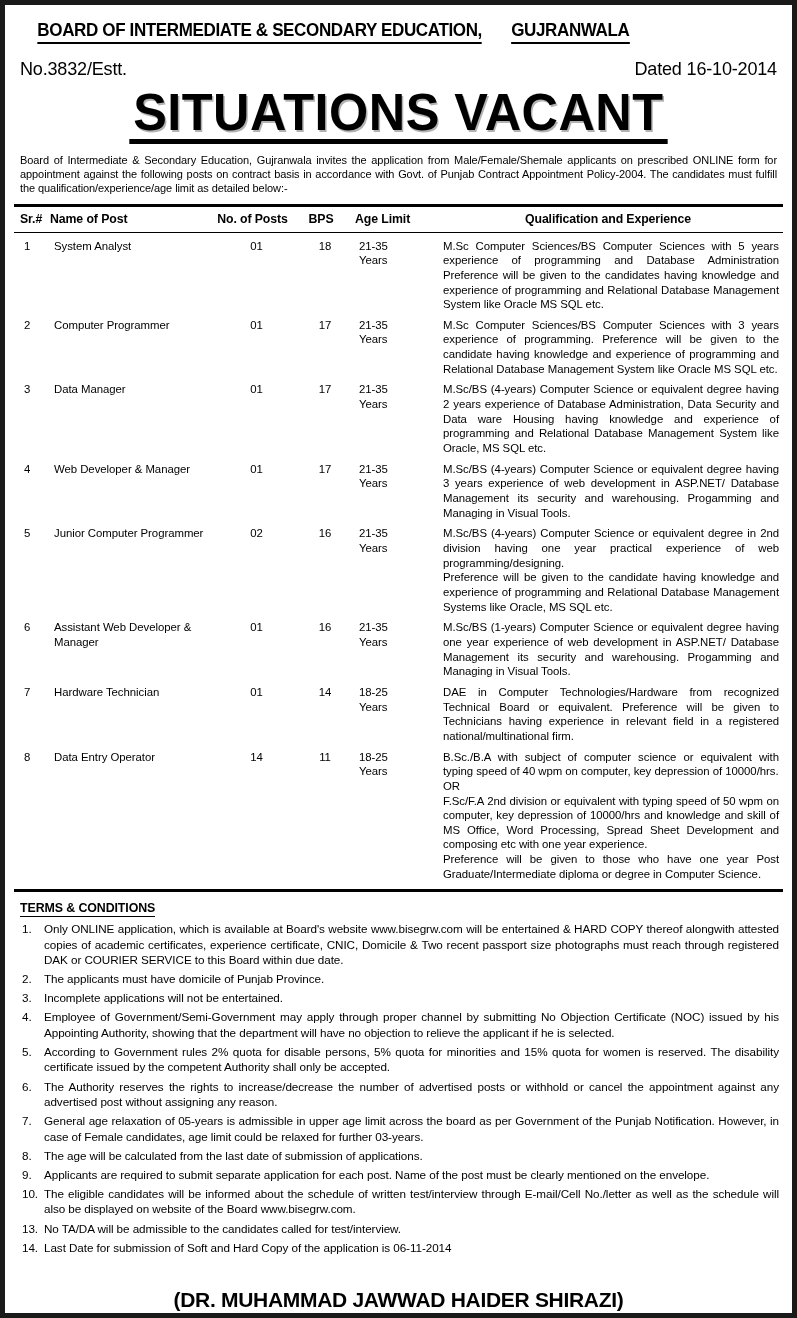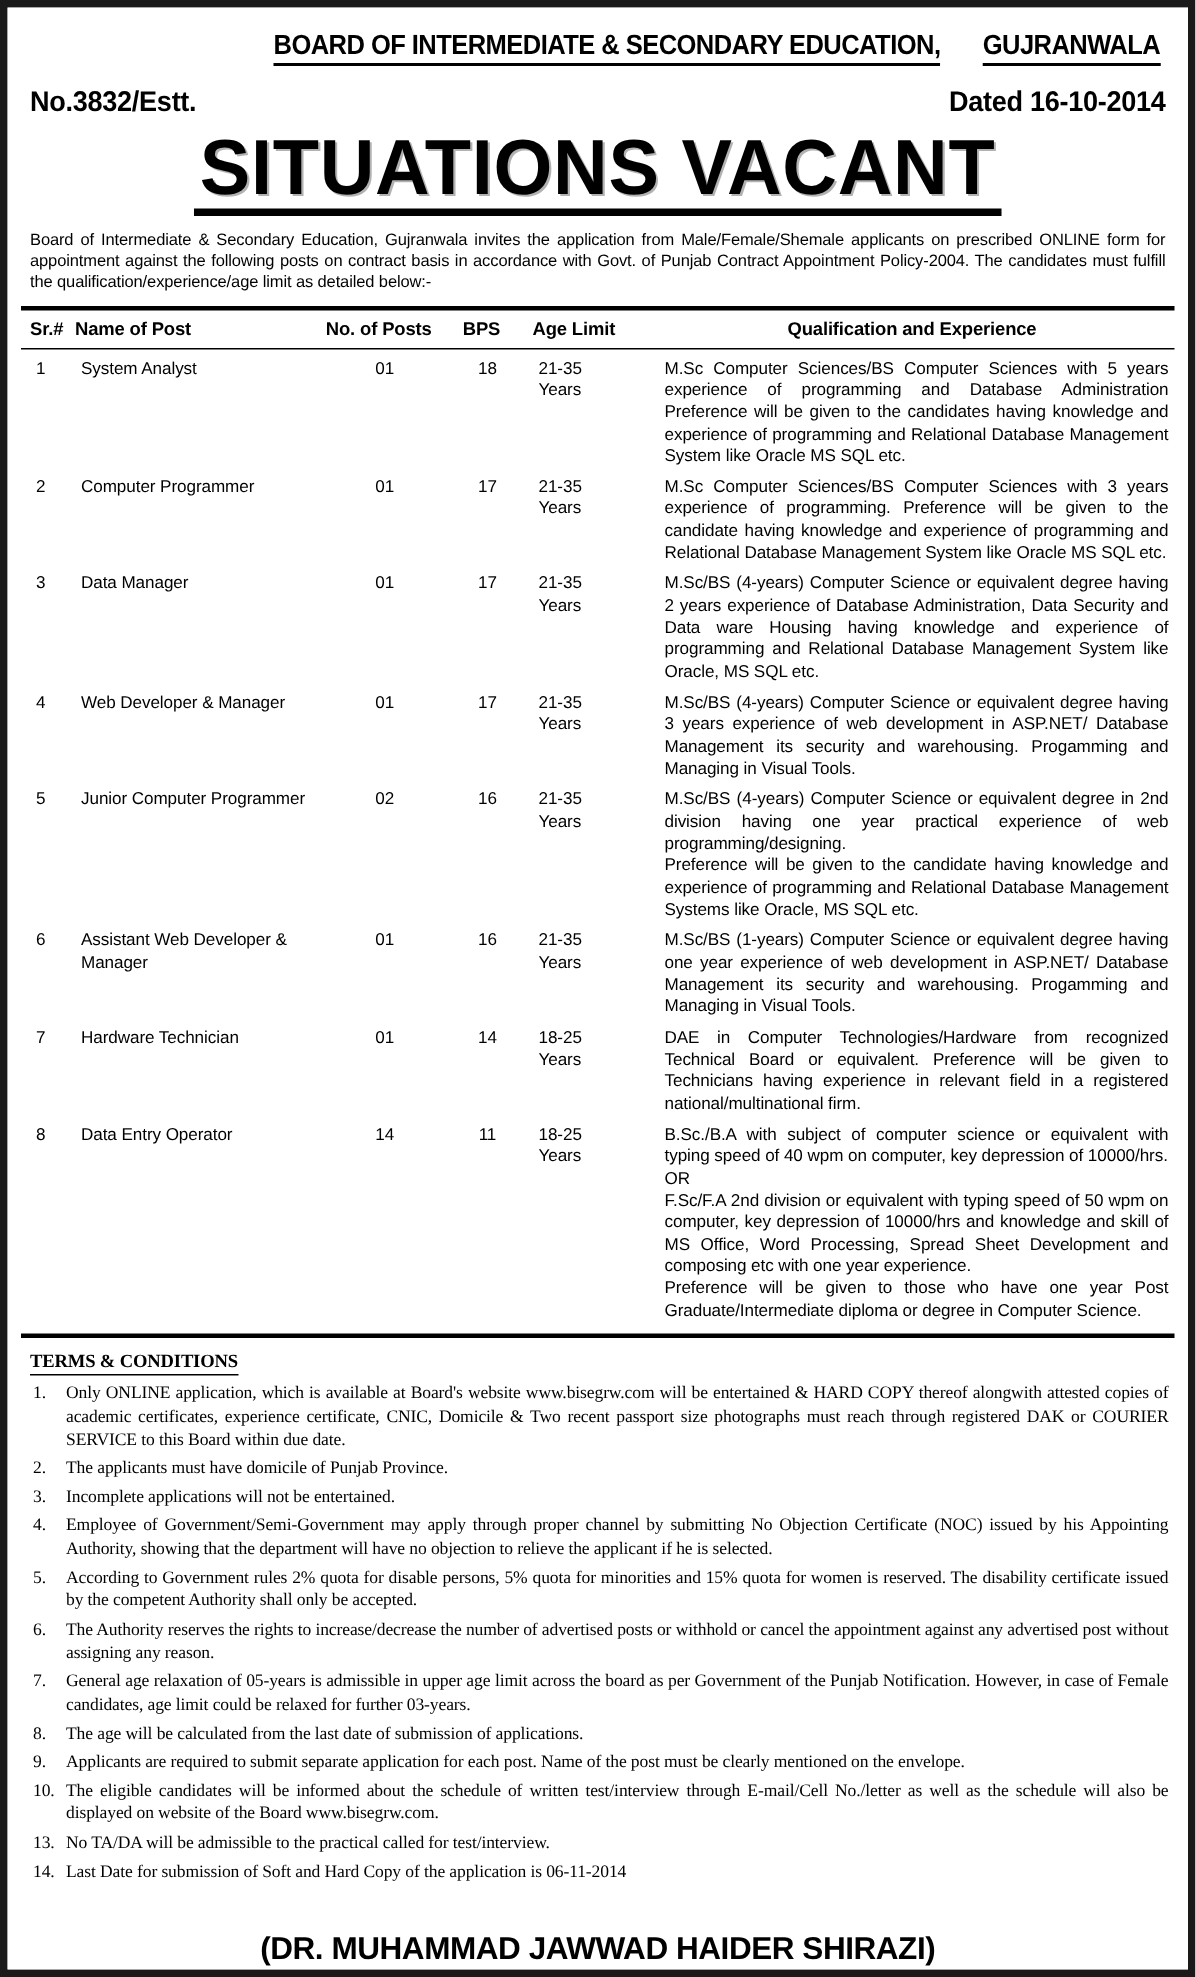--- a/index.html
+++ b/index.html
@@ -28,21 +28,21 @@
     height: 100%;
     border: 1px solid #ffffff;
     padding: 0;
     display: flex;
     flex-direction: column;
   }
 
   
   .masthead {
     padding: 10px 12px 0 12px;
-    text-align: right;
+    text-align: left;
   }
   .org-line {
     font-family: "Liberation Sans Narrow", "Liberation Sans", sans-serif;
     font-weight: bold;
     font-size: 18.5px;
     letter-spacing: -0.4px;
     line-height: 1.17;
     display: inline-block;
     border-bottom: 2.5px solid #000;
     padding-bottom: 1px;
@@ -51,21 +51,21 @@
   }
   .org-line2 {
     margin-top: 3px;
   }
 
   .refrow {
     display: flex;
     justify-content: space-between;
     align-items: flex-end;
     padding: 14px 14px 0 14px;
-    font-weight: bold;
+    font-weight: normal;
     font-size: 19px;
     letter-spacing: -0.2px;
   }
   .refrow .ref-no { transform: scaleX(0.95); transform-origin: left; }
   .refrow .ref-date { transform: scaleX(0.95); transform-origin: right; }
 
   .bigtitle-wrap {
     text-align: center;
     padding: 6px 12px 0 12px;
   }
@@ -136,21 +136,20 @@
   .trow td.c-bps   { text-align: center; }
   .trow td.c-age   { text-align: left; padding-left: 8px !important; }
   .trow td.c-qual  { text-align: justify; padding-left: 6px; padding-right: 4px; }
   .qual-p { margin: 0; }
   .agewrap span { display: block; }
 
   
   .terms {
     padding: 6px 12px 0 12px;
     flex: 0 0 auto;
-    font-family: Liberation Serif, serif;
   }
   .terms-title {
     font-size: 12.4px;
     font-weight: bold;
     display: inline-block;
     border-bottom: 1.6px solid #000;
     padding-bottom: 0.5px;
     margin: 2px 0 4px 2px;
     letter-spacing: -0.1px;
   }
@@ -402,21 +401,21 @@
     <div class="term">
       <div class="term-num">9.</div>
       <div class="term-txt">Applicants are required to submit separate application for each post. Name of the post must be clearly mentioned on the envelope.</div>
     </div>
     <div class="term">
       <div class="term-num">10.</div>
       <div class="term-txt">The eligible candidates will be informed about the schedule of written test/interview through E-mail/Cell No./letter as well as the schedule will also be displayed on website of the Board www.bisegrw.com.</div>
     </div>
     <div class="term">
       <div class="term-num">13.</div>
-      <div class="term-txt">No TA/DA will be admissible to the practical called for test/interview.</div>
+      <div class="term-txt">No TA/DA will be admissible to the candidates called for test/interview.</div>
     </div>
     <div class="term">
       <div class="term-num">14.</div>
       <div class="term-txt">Last Date for submission of Soft and Hard Copy of the application is 06-11-2014</div>
     </div>
   </div>
 
   <div class="signoff">
     <div class="sig-name">(DR. MUHAMMAD JAWWAD HAIDER SHIRAZI)</div>
 

